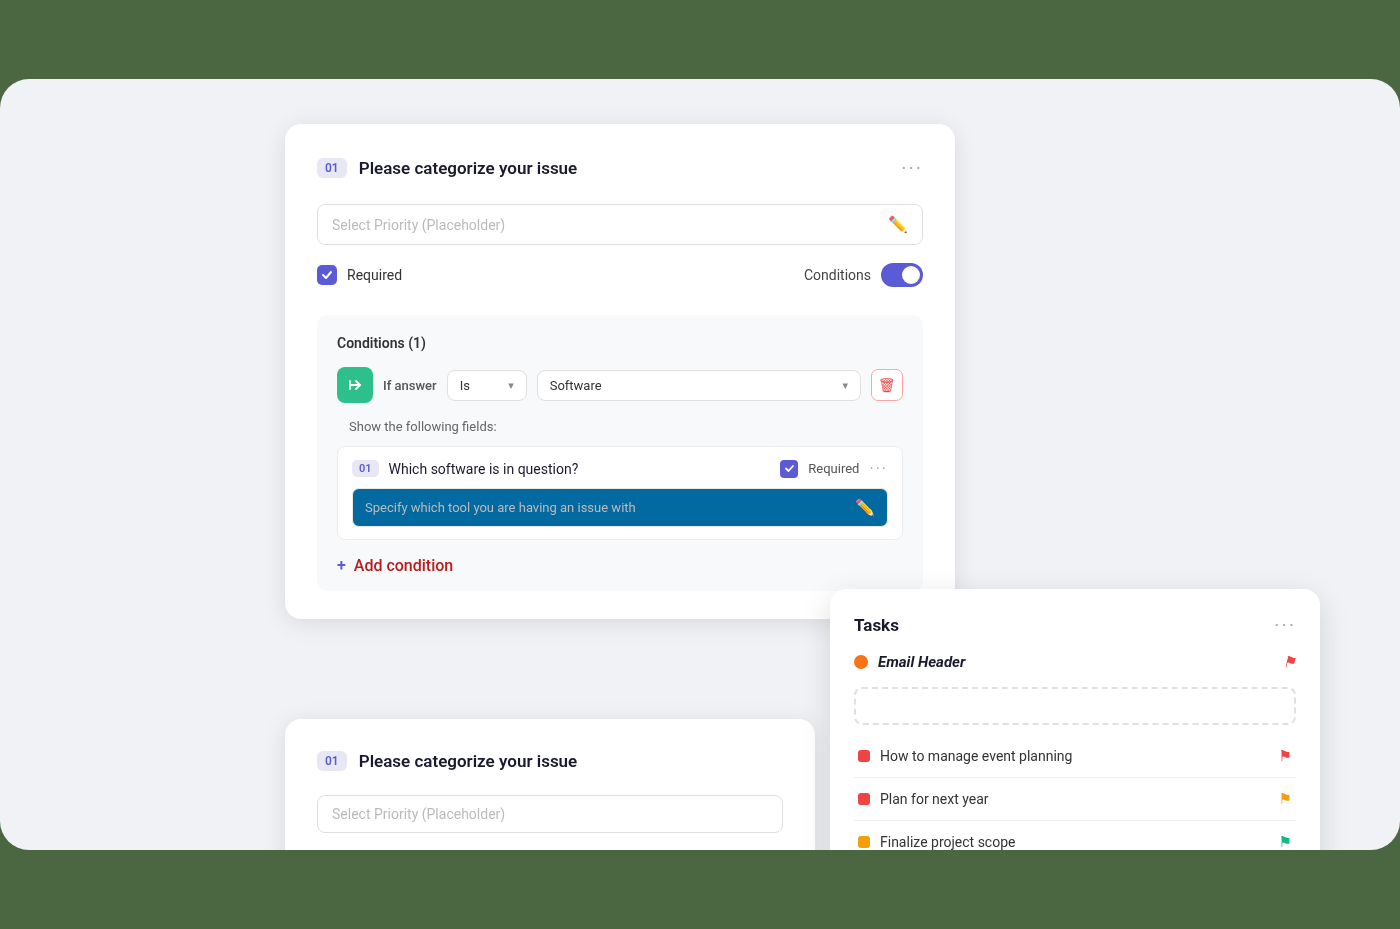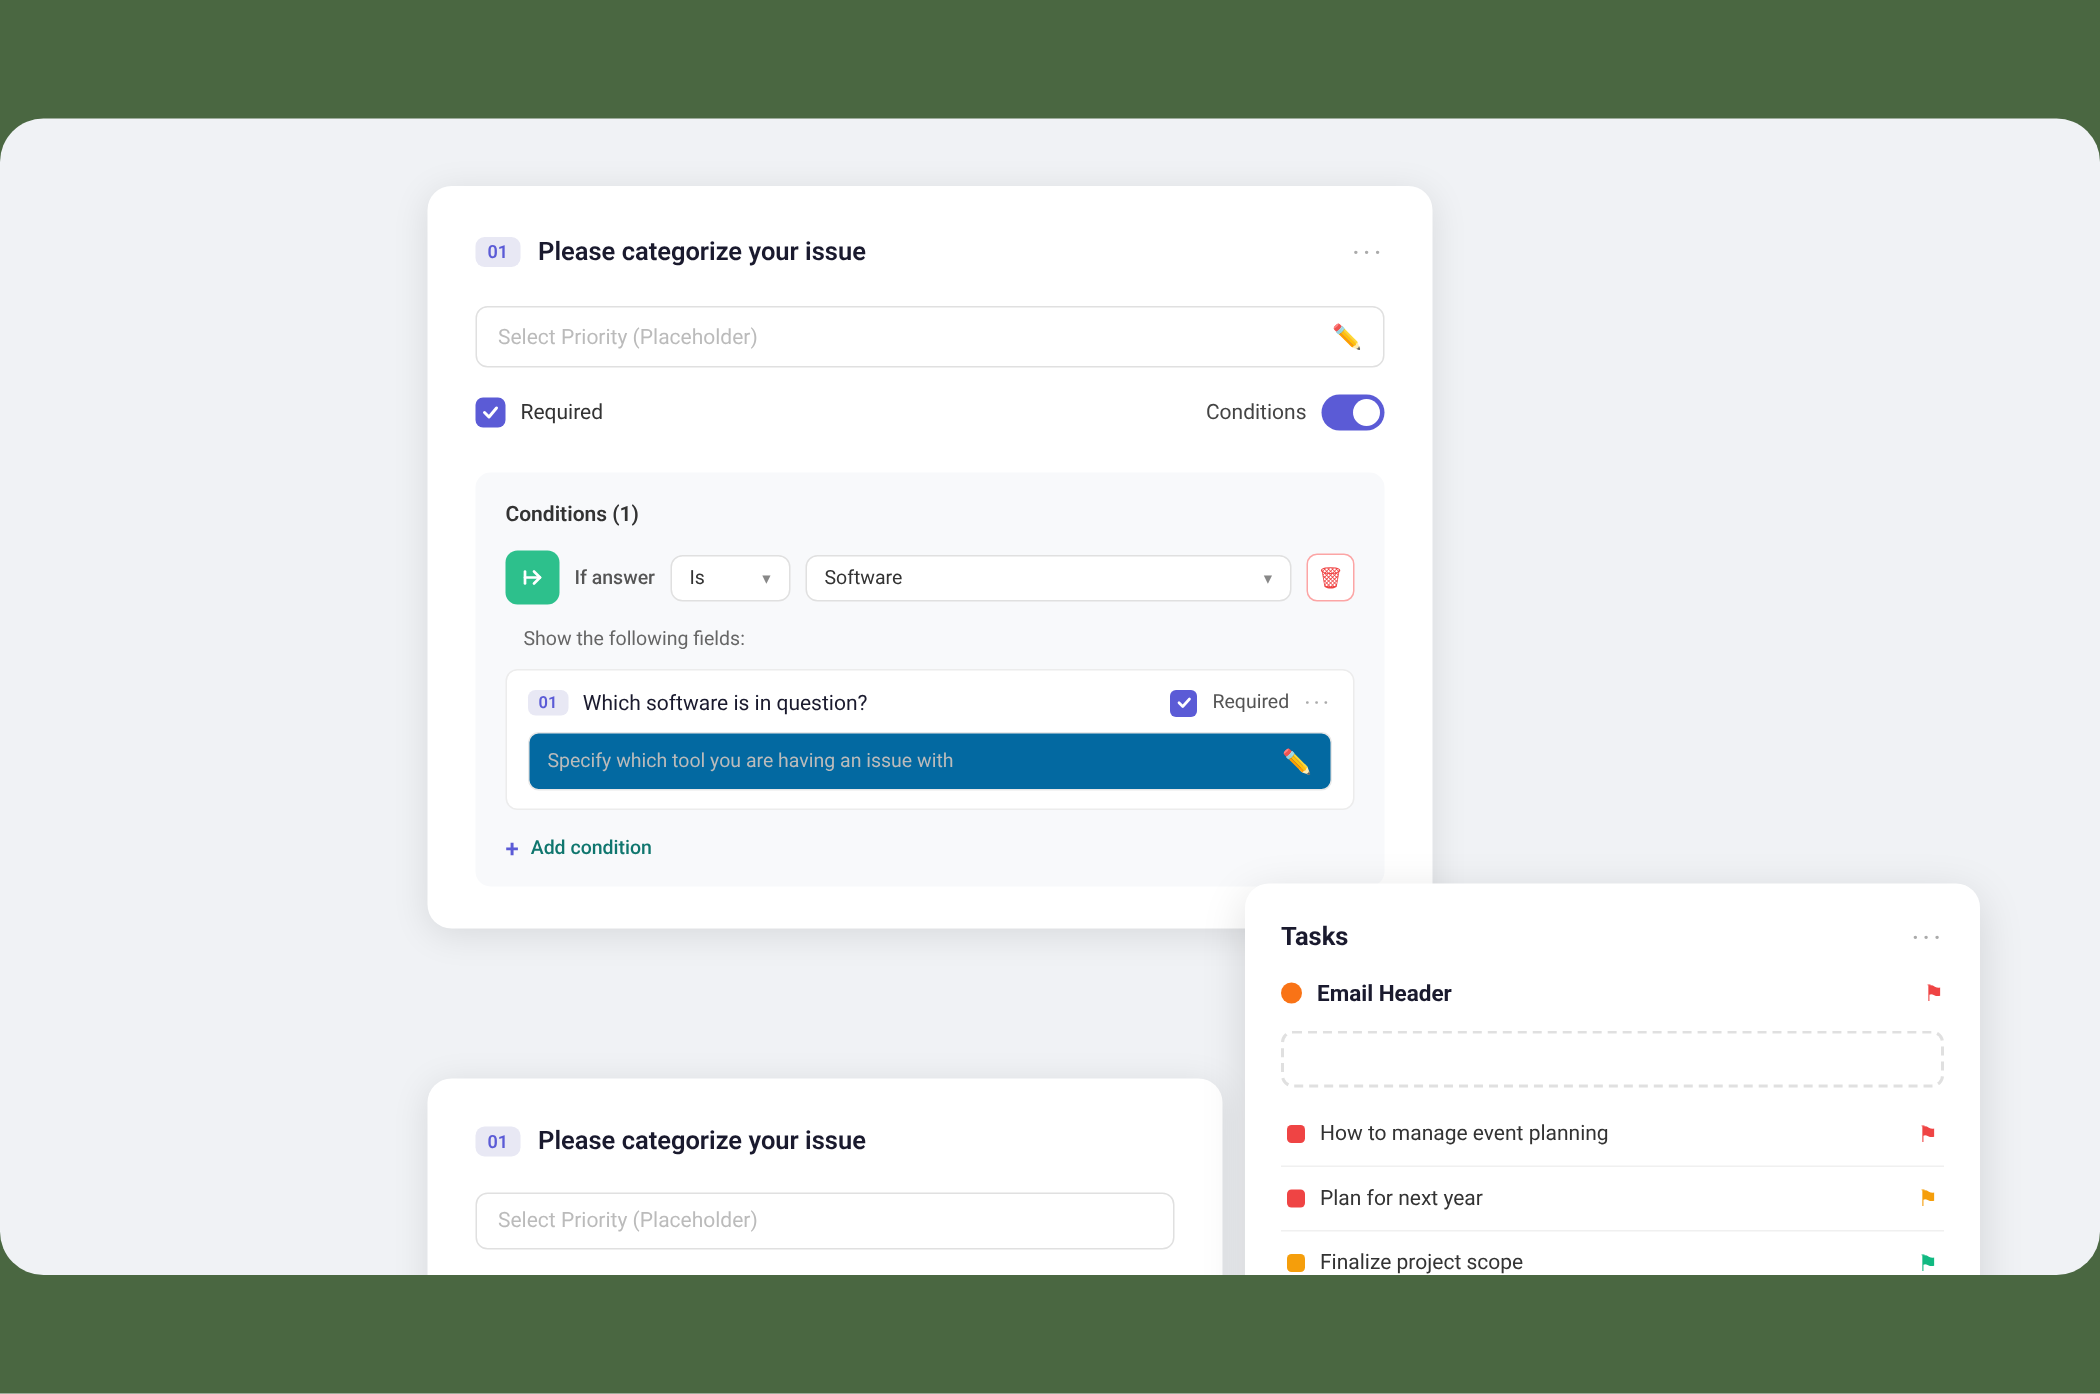--- a/index.html
+++ b/index.html
@@ -314,22 +314,22 @@
 
     .add-condition-row {
       display: flex;
       align-items: center;
       gap: 8px;
       margin-top: 16px;
       cursor: pointer;
     }
 
     .add-condition-text {
-      font-size: 13px;
-      color: #0f766e;
+      font-size: 16px;
+      color: #b91c1c;
       font-weight: 500;
     }
 
     .plus-icon {
       color: #5b5bd6;
       font-size: 16px;
       font-weight: 600;
     }
 
     
@@ -368,20 +368,21 @@
       font-weight: 700;
       color: #1a1a2e;
     }
 
     .email-header-row {
       display: flex;
       align-items: center;
       gap: 10px;
       margin-bottom: 10px;
       padding-bottom: 6px;
+      font-style: italic;
     }
 
     .orange-dot {
       width: 14px;
       height: 14px;
       background: #f97316;
       border-radius: 50%;
       flex-shrink: 0;
     }
 

